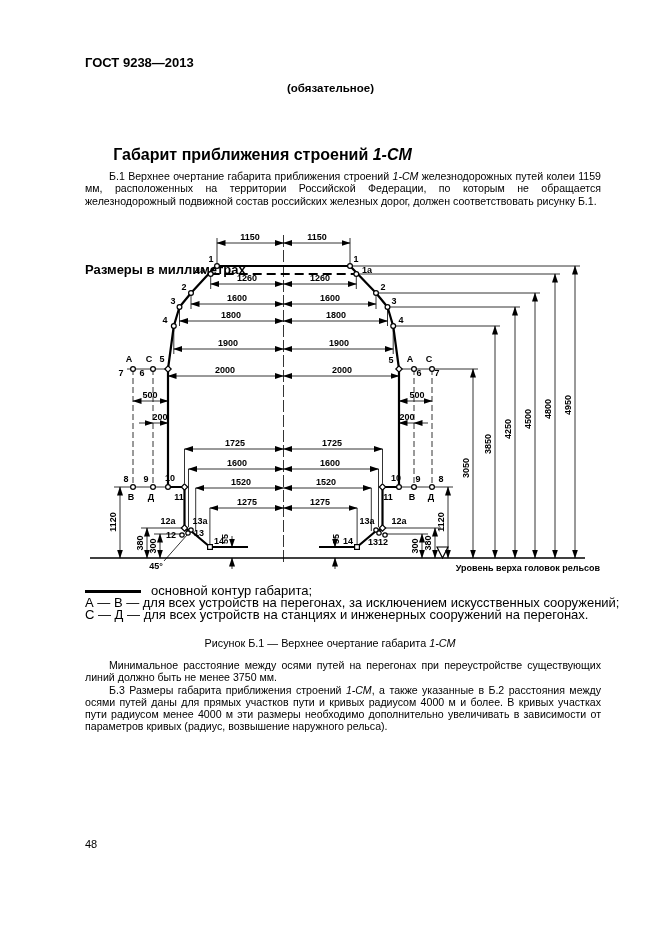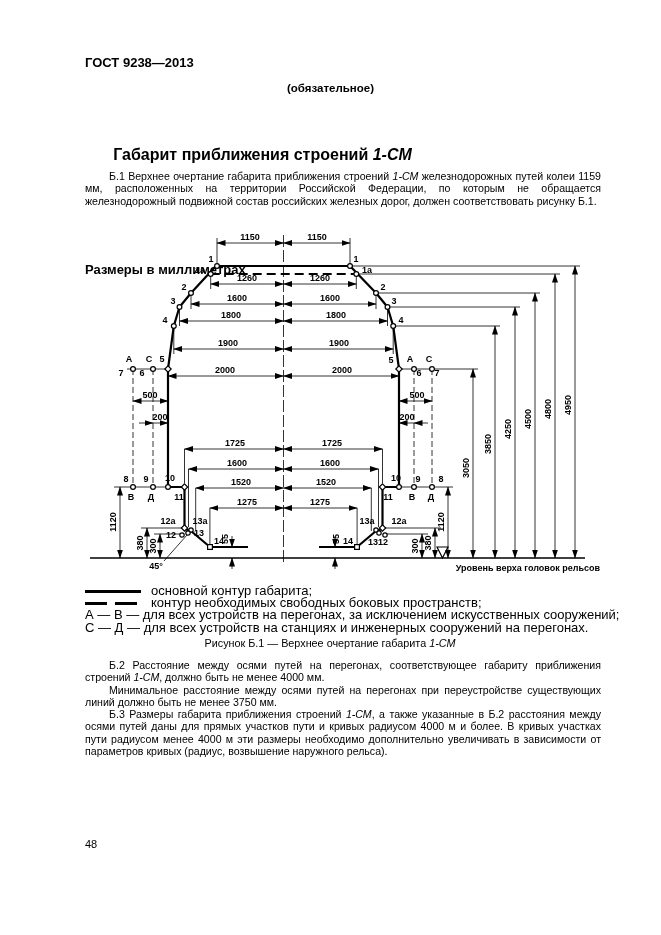--- a/index.html
+++ b/index.html
@@ -292,26 +292,24 @@
     <text x="263" y="313">14</text>
     <text x="71" y="338">45°</text>
   </g>
 
   <text x="515" y="340" text-anchor="end">Уровень верха головок рельсов</text>
 </svg>
 </div>
 
 <div class="abs" id="legend">
   <div class="leg-row"><span class="sw sw-solid"></span><span>основной контур габарита;</span></div>
-  <div class="leg-row"><span class="sw sw-dash"></span><span>контур необходимых свободных боковых пространств;</span></div>
   <div class="leg-row">А — В — для всех устройств на перегонах, за исключением искусственных сооружений;</div>
   <div class="leg-row">С — Д — для всех устройств на станциях и инженерных сооружений на перегонах.</div>
 </div>
 
 <div class="abs" id="fig-caption"><span>Рисунок Б.1 — Верхнее очертание габарита </span><i>1-СМ</i></div>
 
 <div class="abs body-text" id="para-b23">
-  <p class="ind"><span>Б.2 Расстояние между осями путей на перегонах, соответствующее габариту приближения строений </span><i>1-СМ</i><span>, должно быть не менее 4000 мм.</span></p>
   <p class="ind">Минимальное расстояние между осями путей на перегонах при переустройстве существующих линий должно быть не менее 3750 мм.</p>
   <p class="ind"><span>Б.3 Размеры габарита приближения строений </span><i>1-СМ</i><span>, а также указанные в Б.2 расстояния между осями путей даны для прямых участков пути и кривых радиусом 4000 м и более. В кривых участках пути радиусом менее 4000 м эти размеры необходимо дополнительно увеличивать в зависимости от параметров кривых (радиус, возвышение наружного рельса).</span></p>
 </div>
 
 <div class="abs" id="page-number">48</div>
 
 </body></html>

